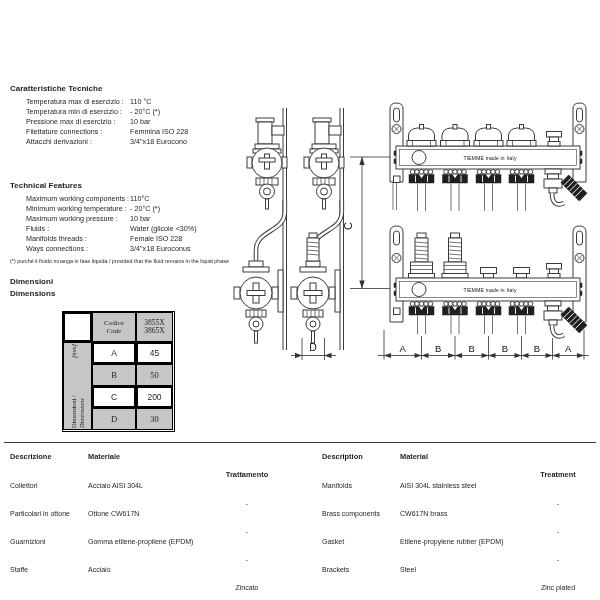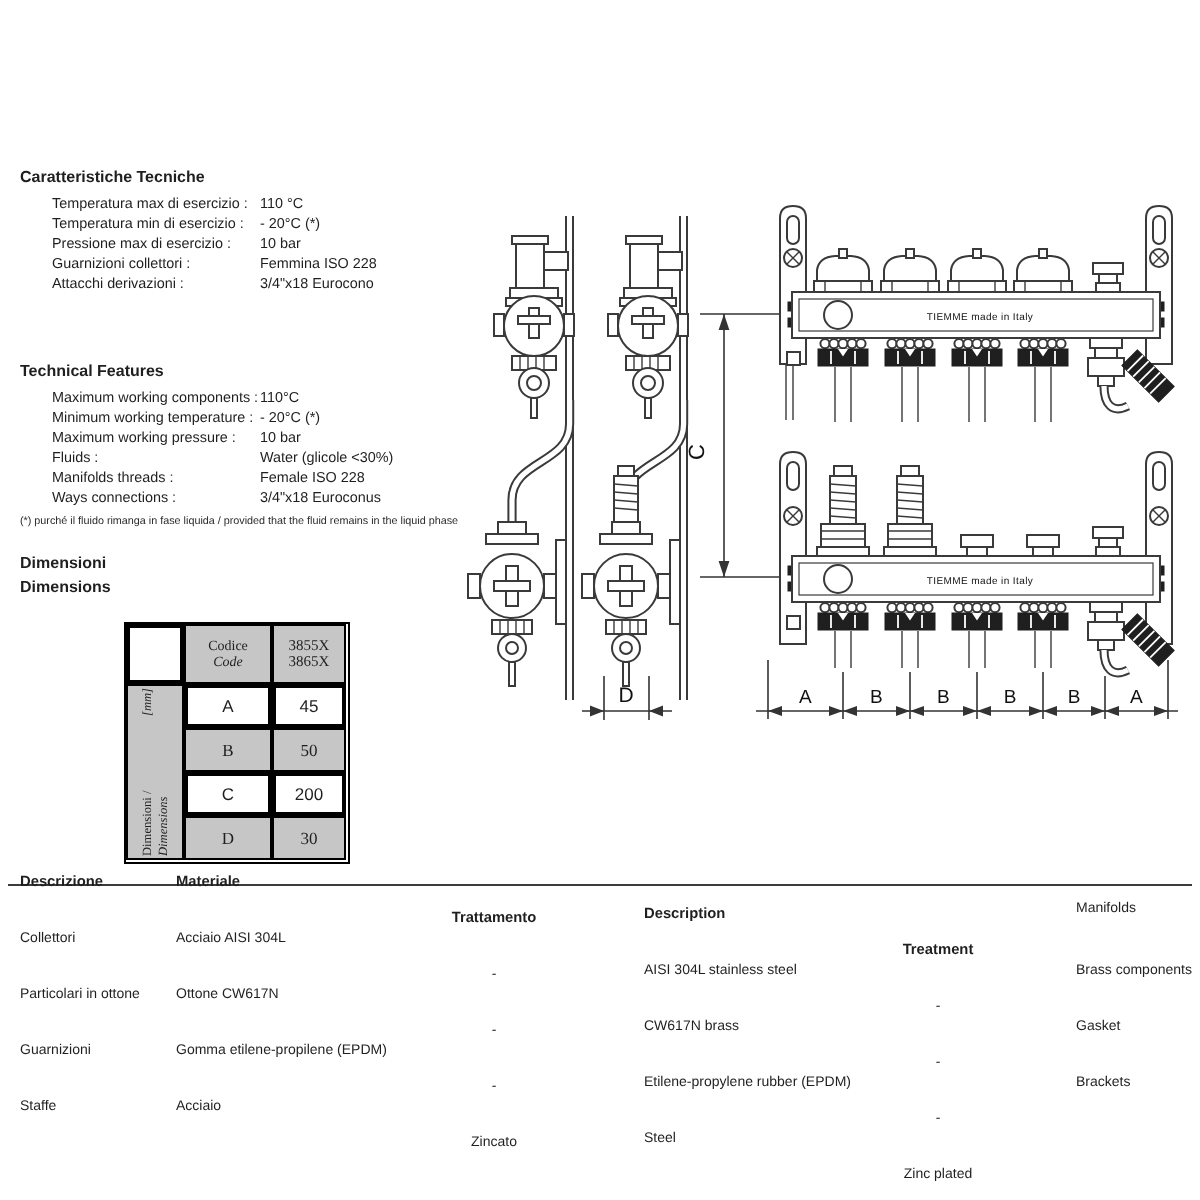--- a/index.html
+++ b/index.html
@@ -27,21 +27,21 @@
   .g{background:#c6c6c6;font-family:Liberation Serif, serif;}
   .w{background:#fff;border-width:2px;}
   .ital{font-style:italic;}
   .dt-side{grid-row:2/6;position:relative;overflow:hidden;}
   .rot{position:absolute;top:50%;left:50%;width:84px;transform:translate(-50%,-50%) rotate(-90deg);
     font-size:6.3px;line-height:7.6px;text-align:left;}
   .rl1{display:flex;justify-content:space-between;}
   
   .rule{left:4px;top:442px;width:592px;height:1px;background:#3c3c3c;}
   .mat{display:grid;font-size:7px;line-height:10px;}
-  .mat-it{left:10px;top:434px;grid-template-columns:78px 134px 50px;}
+  .mat-it{left:10px;top:450px;grid-template-columns:78px 134px 50px;}
   .mat-en{left:322px;top:450px;grid-template-columns:78px 138px 40px;}
   .mat .h{font-weight:bold;font-size:7.4px;line-height:13px;}
   .mat .c3{text-align:center;margin-top:18px;}
   .mat span{white-space:nowrap;}
   
   .s{fill:#fff;stroke:#3a3a3a;stroke-width:1;}
   .ln{stroke:#3a3a3a;stroke-width:1;fill:none;}
   .lnt{stroke:#3a3a3a;stroke-width:.7;fill:none;}
   .dk{fill:#1f1f1f;stroke:#1f1f1f;stroke-width:.5;}
   .wln{stroke:#fff;stroke-width:.9;fill:none;}
@@ -64,21 +64,21 @@
       </div>
     <div class="spec-row">
         <span class="spec-label">Temperatura min di esercizio :</span>
         <span class="spec-value">- 20°C (*)</span>
       </div>
     <div class="spec-row">
         <span class="spec-label">Pressione max di esercizio :</span>
         <span class="spec-value">10 bar</span>
       </div>
     <div class="spec-row">
-        <span class="spec-label">Guarnizioni collettori :</span>
+        <span class="spec-label">Filettature connections :</span>
         <span class="spec-value">Femmina ISO 228</span>
       </div>
     <div class="spec-row">
         <span class="spec-label">Attacchi derivazioni :</span>
         <span class="spec-value">3/4"x18 Eurocono</span>
       </div>
   </div>
 
   <div class="abs spec-block" style="left:10px;top:181px">
     <div class="sec-title" style="margin-bottom:4px">Technical Features</div>
@@ -403,20 +403,21 @@
     <span>Guarnizioni</span>
     <span>Gomma etilene-propilene (EPDM)</span>
     <span class="c3">-</span>
     <span>Staffe</span>
     <span>Acciaio</span>
     <span class="c3">Zincato</span>
   </div>
 
   <div class="abs mat mat-en">
     <span class="h">Description</span>
+    <span class="h">Material</span>
     <span class="h c3">Treatment</span>
     <span>Manifolds</span>
     <span>AISI 304L stainless steel</span>
     <span class="c3">-</span>
     <span>Brass components</span>
     <span>CW617N brass</span>
     <span class="c3">-</span>
     <span>Gasket</span>
     <span>Etilene-propylene rubber (EPDM)</span>
     <span class="c3">-</span>

